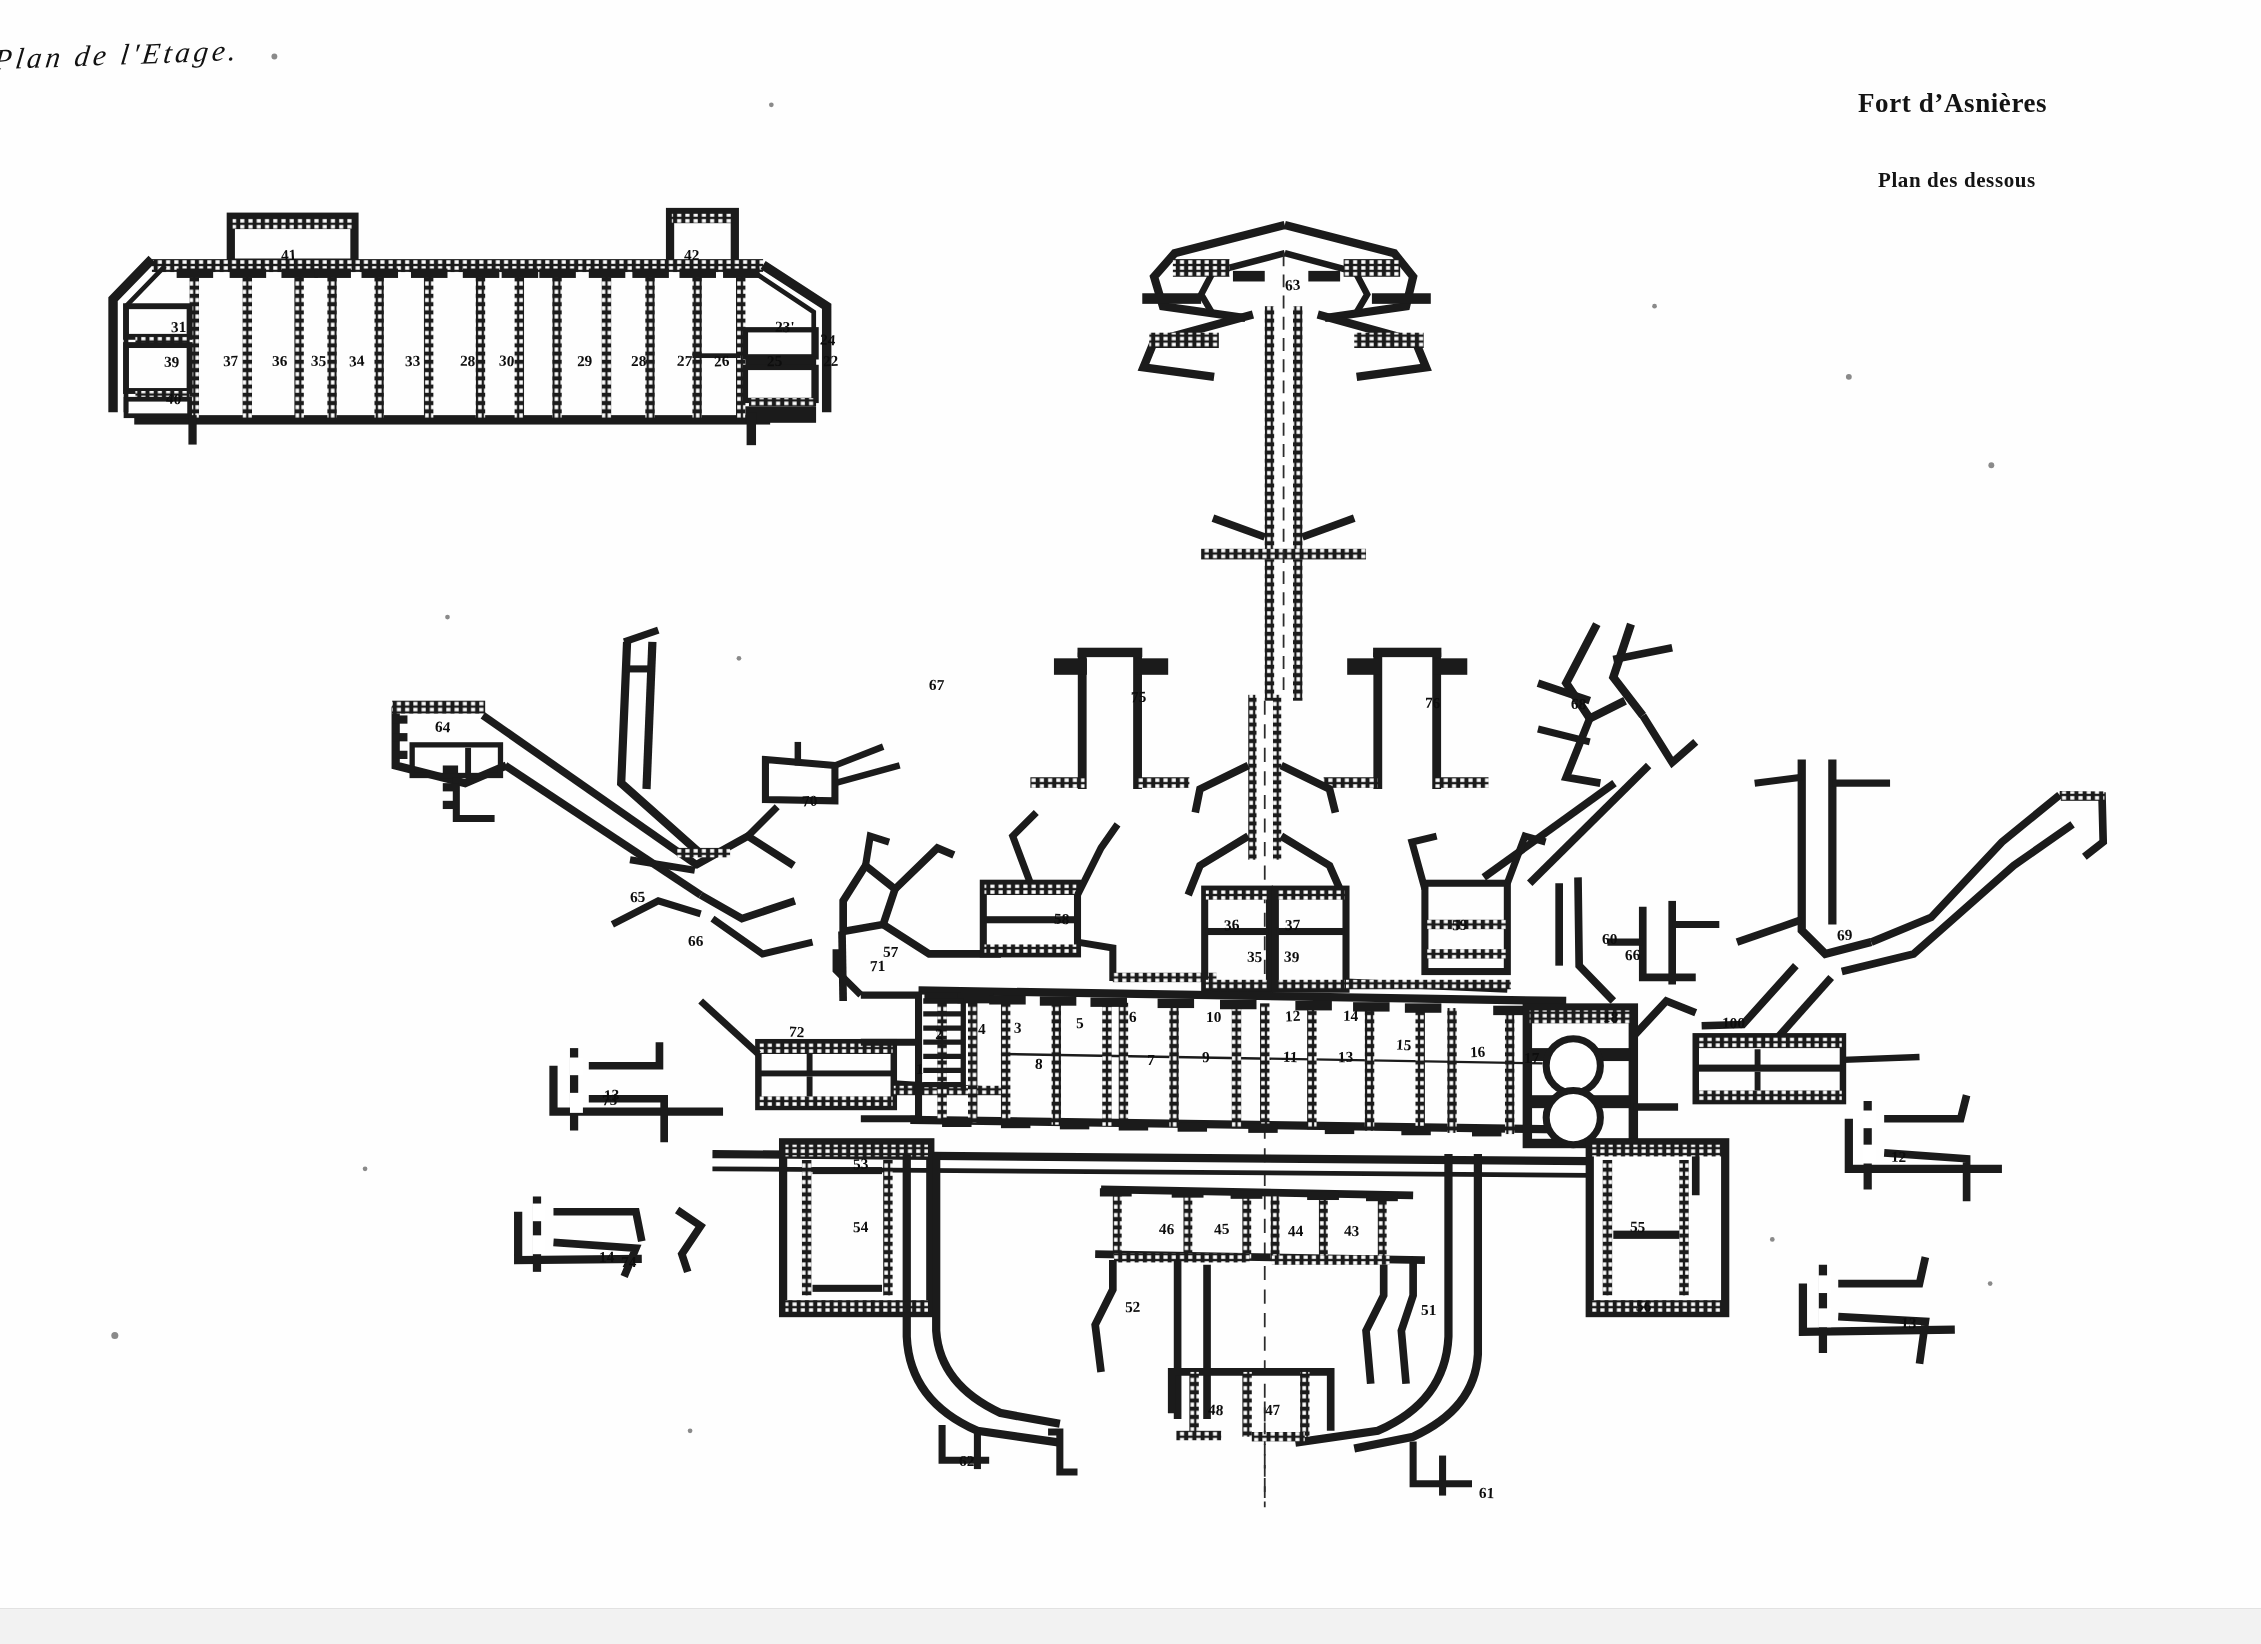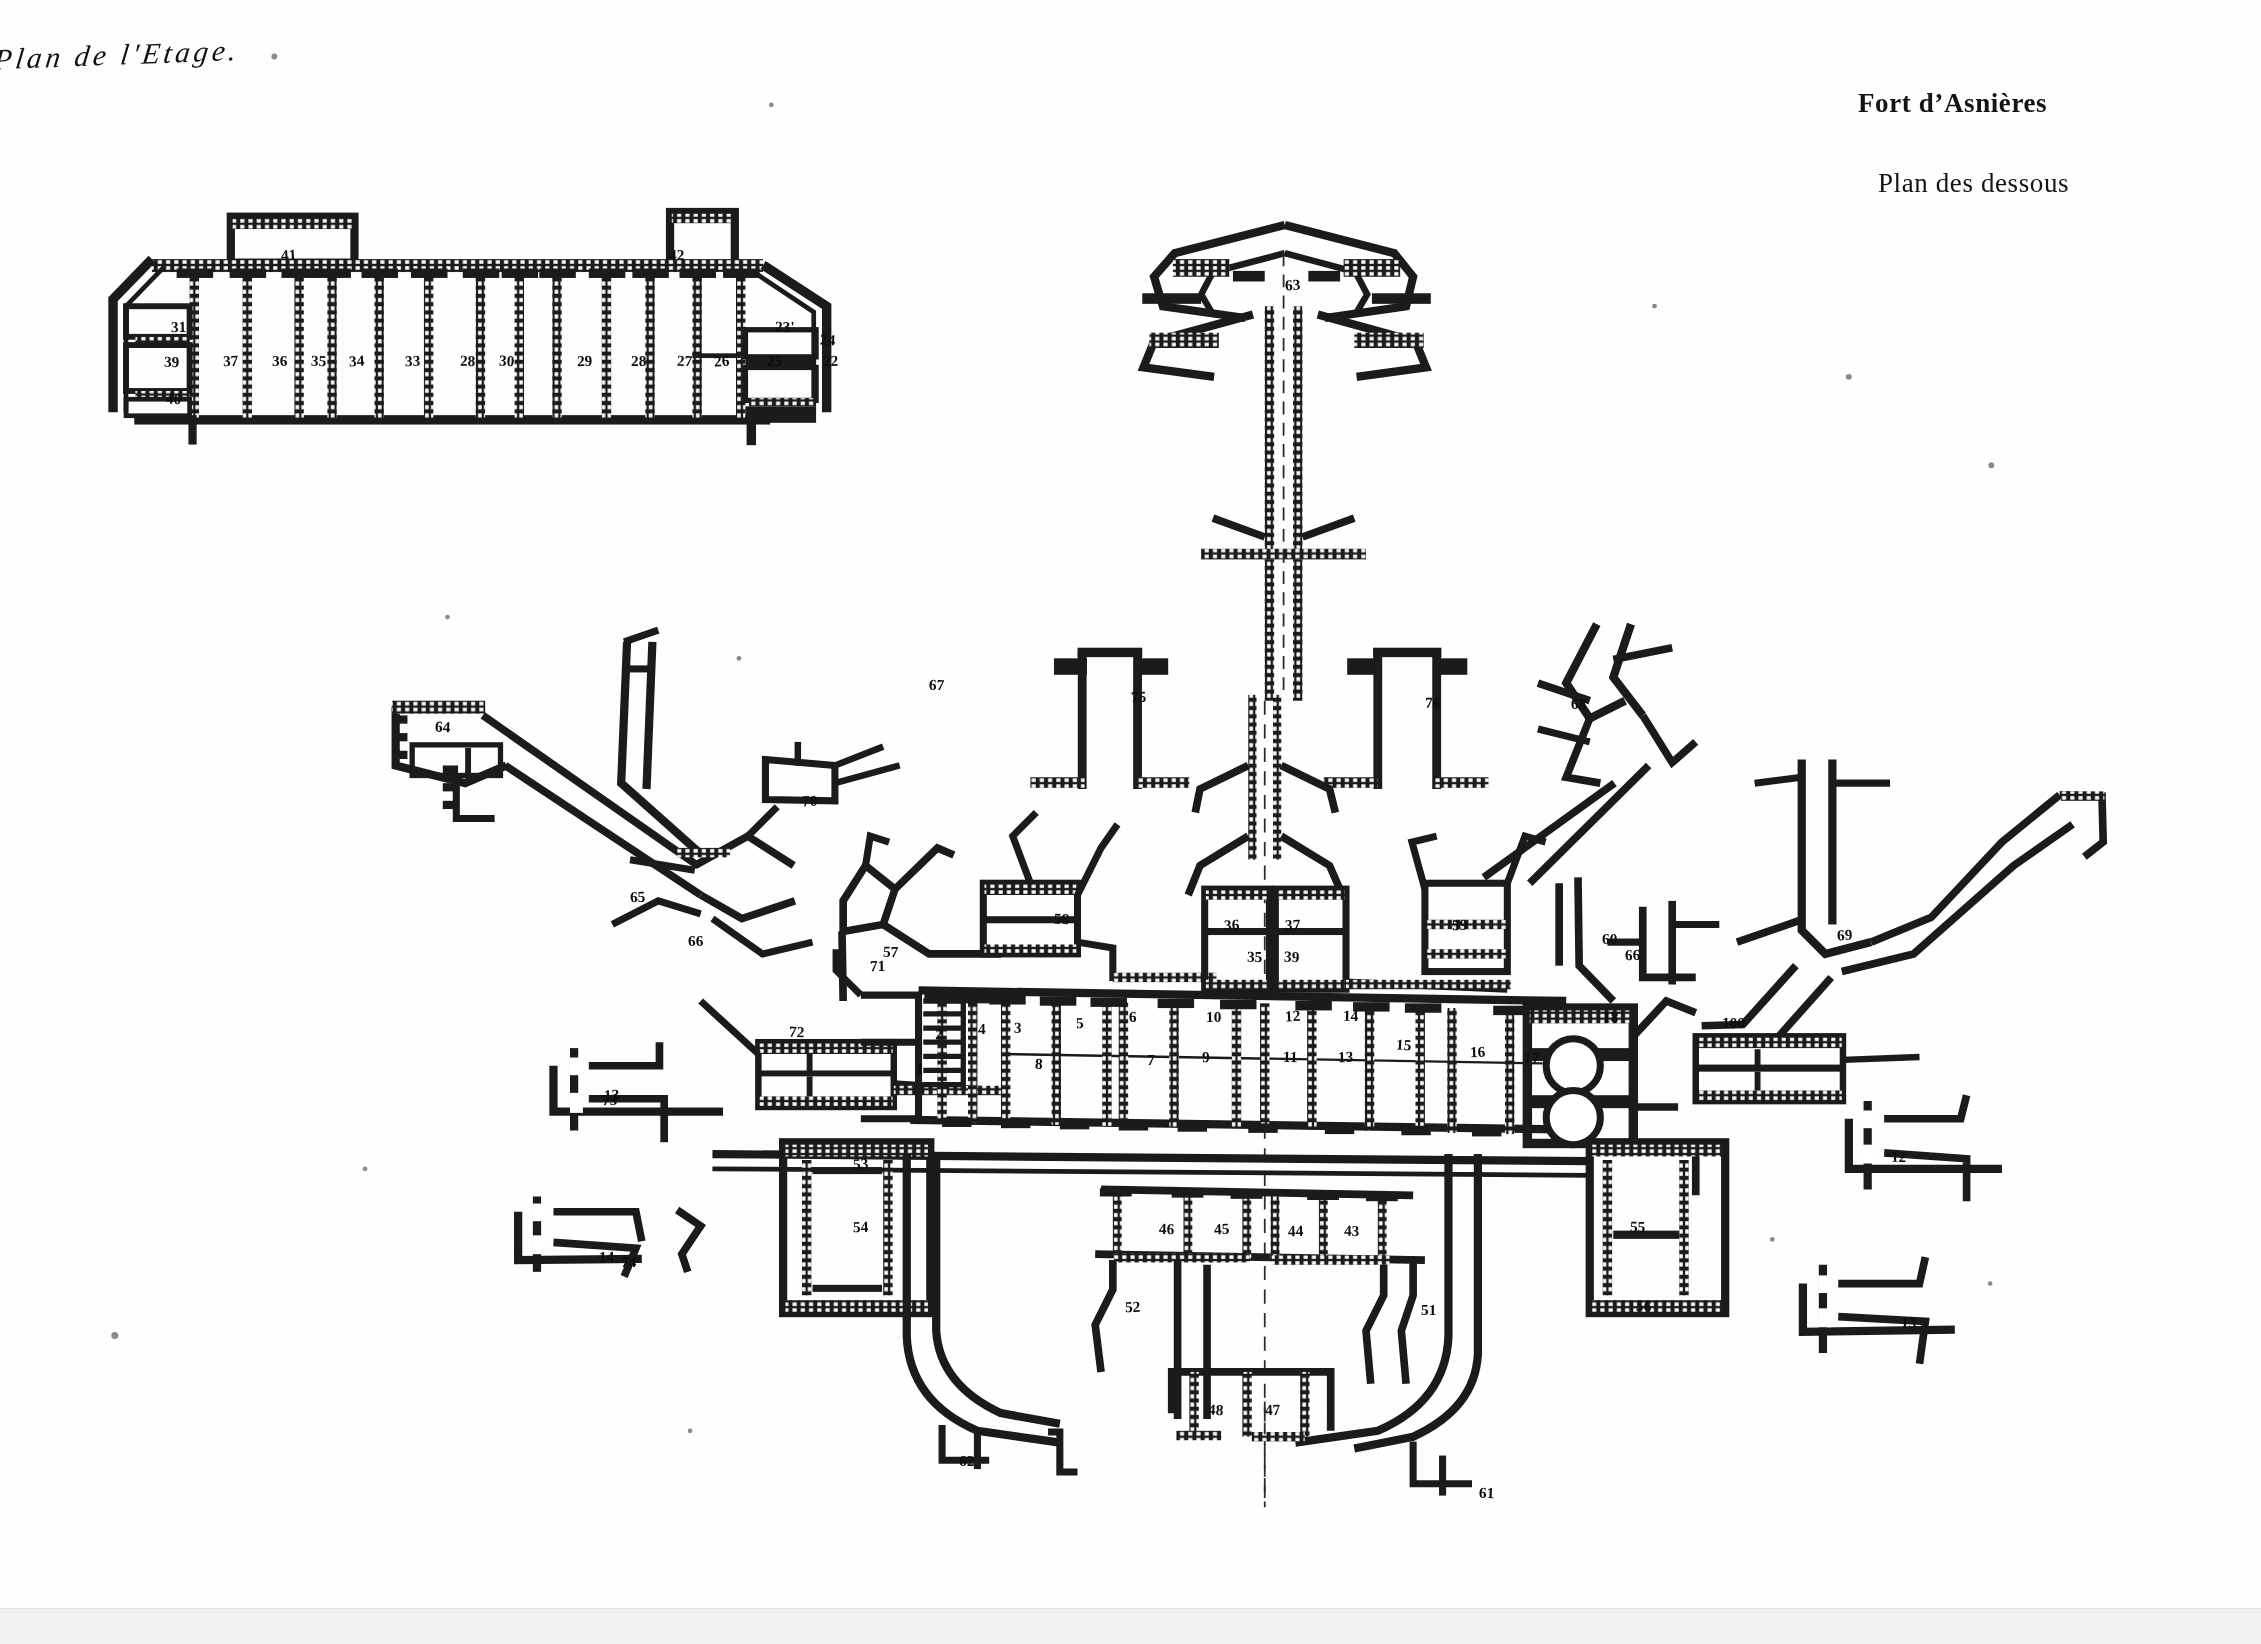--- a/index.html
+++ b/index.html
@@ -11,21 +11,21 @@
   #paper{position:absolute;left:0;top:0;width:2261px;height:1608px;
          background:#fefefe;}
   #bottom-band{position:absolute;left:0;top:1608px;width:2261px;height:37px;
                background:#f2f2f2;border-top:0.6px solid #e2e2e2;}
 
   
   .title-print{position:absolute;color:#141414;font-weight:700;
                font-family:"Liberation Serif",serif;letter-spacing:0.6px;
                white-space:nowrap;}
   #fort-title{left:1858px;top:88px;font-size:27px;}
-  #sub-title{left:1878px;top:168px;font-size:27px;font-weight:400;}
+  #sub-title{left:1878px;top:168px;font-size:21px;font-weight:700;}
   #etage-title{left:306px;top:138px;font-size:29.4px;color:#111;
                font-family:"Liberation Serif",serif;font-style:italic;
                letter-spacing:3.5px;white-space:nowrap;
                transform:skewX(-9deg) rotate(-2.2deg);font-weight:400;}
   .num{position:absolute;color:#0d0d0d;font-size:15.3px;font-weight:700;
        font-family:"Liberation Serif",serif;white-space:nowrap;
        transform:rotate(-1deg);}
 
   svg.overlay{position:absolute;left:0;top:0;width:2261px;height:1644px;
               pointer-events:none;}
@@ -510,21 +510,21 @@
       <div class="num" style="left: 460px; top: 352px; transform: rotate(1deg);">28</div>
       <div class="num" style="left: 499px; top: 352px; transform: rotate(3deg);">30</div>
       <div class="num" style="left: 577px; top: 352px; transform: rotate(-2deg);">29</div>
       <div class="num" style="left: 631px; top: 352px; transform: rotate(0deg);">28</div>
       <div class="num" style="left: 677px; top: 352px; transform: rotate(2deg);">27</div>
       <div class="num" style="left: 714px; top: 352px; transform: rotate(-3deg);">26</div>
       <div class="num" style="left: 767px; top: 352px; transform: rotate(-1deg);">25</div>
       <div class="num" style="left: 775px; top: 318px; transform: rotate(1deg);">23'</div>
       <div class="num" style="left: 820px; top: 331px; transform: rotate(3deg);">24</div>
       <div class="num" style="left: 823px; top: 352px; transform: rotate(-2deg);">22</div>
-      <div class="num" style="left: 669px; top: 246px; transform: rotate(0deg);">42</div>
+      <div class="num" style="left: 684px; top: 246px; transform: rotate(0deg);">42</div>
       <div class="num" style="left: 1285px; top: 276px; transform: rotate(-3deg);">63</div>
       <div class="num" style="left: 1131px; top: 688px; transform: rotate(-1deg);">75</div>
       <div class="num" style="left: 1425px; top: 694px; transform: rotate(1deg);">76</div>
       <div class="num" style="left: 435px; top: 718px; transform: rotate(3deg);">64</div>
       <div class="num" style="left: 630px; top: 888px; transform: rotate(-2deg);">65</div>
       <div class="num" style="left: 688px; top: 932px; transform: rotate(0deg);">66</div>
       <div class="num" style="left: 929px; top: 676px; transform: rotate(2deg);">67</div>
       <div class="num" style="left: 802px; top: 792px; transform: rotate(-3deg);">70</div>
       <div class="num" style="left: 870px; top: 957px; transform: rotate(-1deg);">71</div>
       <div class="num" style="left: 883px; top: 943px; transform: rotate(1deg);">57</div>

